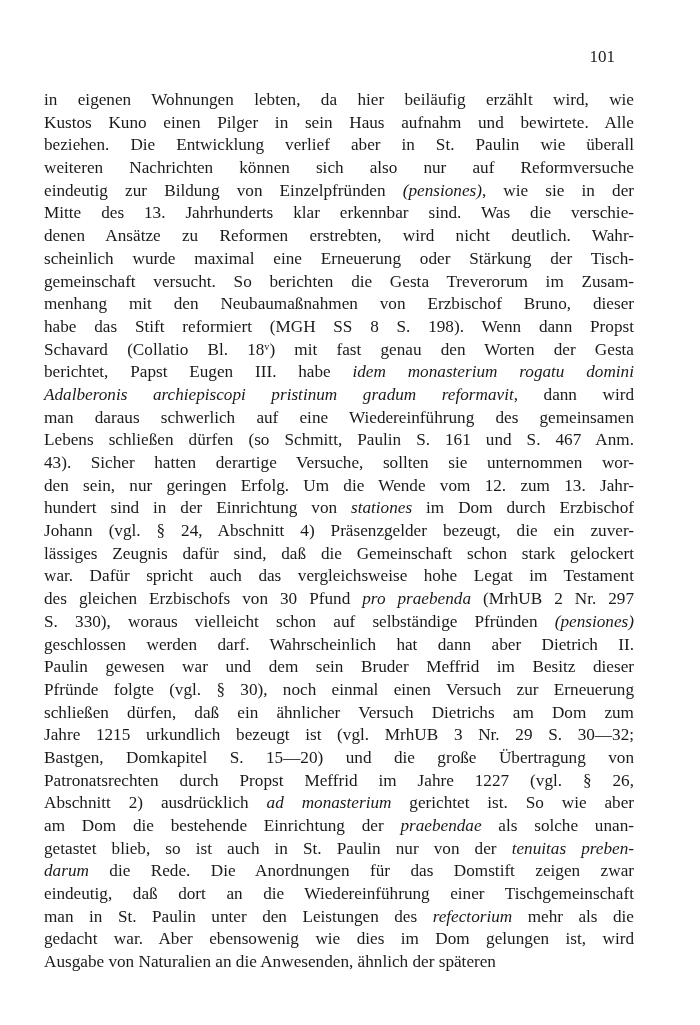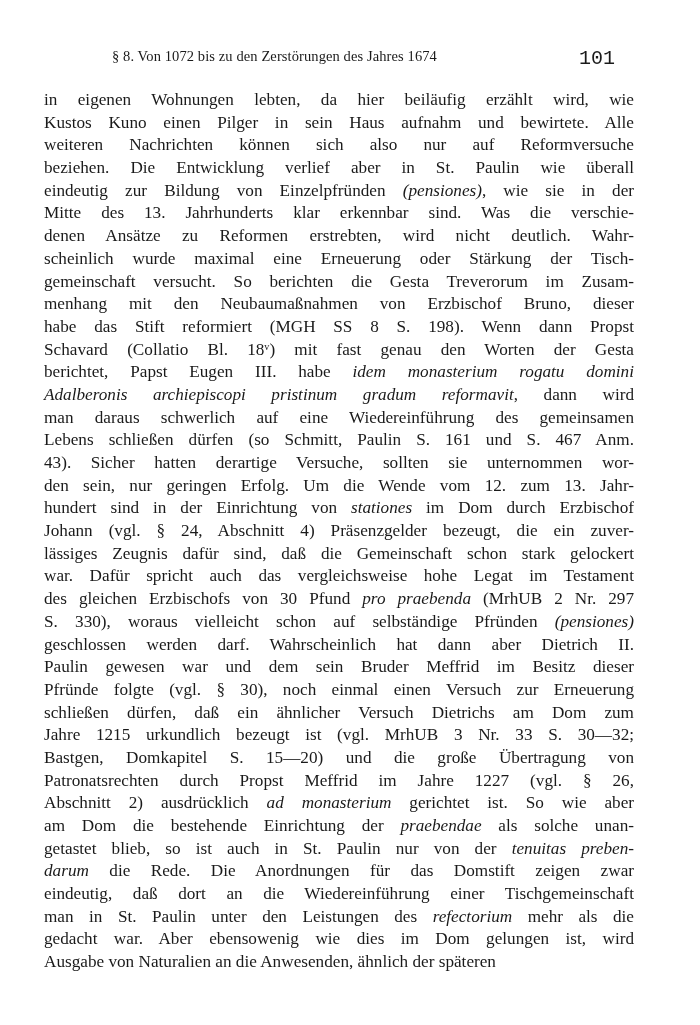--- a/index.html
+++ b/index.html
@@ -12,56 +12,55 @@
     .header {
       position: absolute; left: 47px; top: 48px; width: 585px; height: 22px;
     }
     .header-title {
       position: absolute; left: 65px; top: 0;
       font-family: "Liberation Serif", serif; font-size: 14.5px;
       letter-spacing: 0.1px;
     }
     .page-number {
       position: absolute; right: 17px; top: -1px;
-      font-family: Liberation Mono, monospace; font-size: 20px;
+      font-family: Liberation Serif, serif; font-size: 17px;
     }
     .body {
       position: absolute; left: 44px; top: 89px; width: 590px;
     }
     .line {
       display: block; height: 22.7px; line-height: 22.7px;
       font-family: Liberation Serif, serif; font-size: 17.2px;
       text-align: justify; text-align-last: justify; white-space: nowrap;
       word-spacing: 0px;
     }
     .line.last { text-align-last: left; }
     .line .wrap { display: block; text-align: justify; text-align-last: justify; white-space: normal; }
     .line.last .wrap { text-align-last: left; }
     .it { font-style: italic; }
   </style>
 </head>
 <body>
 
 <div class="page">
   <div class="header">
-    <span class="header-title">§ 8. Von 1072 bis zu den Zerstörungen des Jahres 1674</span>
     <span class="page-number">101</span>
   </div>
   <div class="body" id="body-text">
       <div class="line">
         <span class="wrap"><span>in eigenen Wohnungen lebten, da hier beiläufig erzählt wird, wie</span></span>
       </div>
       <div class="line">
         <span class="wrap"><span>Kustos Kuno einen Pilger in sein Haus aufnahm und bewirtete. Alle</span></span>
       </div>
       <div class="line">
-        <span class="wrap"><span>weiteren Nachrichten können sich also nur auf Reformversuche</span></span>
+        <span class="wrap"><span>beziehen. Die Entwicklung verlief aber in St. Paulin wie überall</span></span>
       </div>
       <div class="line">
-        <span class="wrap"><span>beziehen. Die Entwicklung verlief aber in St. Paulin wie überall</span></span>
+        <span class="wrap"><span>weiteren Nachrichten können sich also nur auf Reformversuche</span></span>
       </div>
       <div class="line">
         <span class="wrap"><span>eindeutig zur Bildung von Einzelpfründen </span><span class="it">(pensiones)</span><span>, wie sie in der</span></span>
       </div>
       <div class="line">
         <span class="wrap"><span>Mitte des 13. Jahrhunderts klar erkennbar sind. Was die verschie-</span></span>
       </div>
       <div class="line">
         <span class="wrap"><span>denen Ansätze zu Reformen erstrebten, wird nicht deutlich. Wahr-</span></span>
       </div>
@@ -122,21 +121,21 @@
       <div class="line">
         <span class="wrap"><span>Paulin gewesen war und dem sein Bruder Meffrid im Besitz dieser</span></span>
       </div>
       <div class="line">
         <span class="wrap"><span>Pfründe folgte (vgl. § 30), noch einmal einen Versuch zur Erneuerung</span></span>
       </div>
       <div class="line">
         <span class="wrap"><span>schließen dürfen, daß ein ähnlicher Versuch Dietrichs am Dom zum</span></span>
       </div>
       <div class="line">
-        <span class="wrap"><span>Jahre 1215 urkundlich bezeugt ist (vgl. MrhUB 3 Nr. 33 S. 30—32;</span></span>
+        <span class="wrap"><span>Jahre 1215 urkundlich bezeugt ist (vgl. MrhUB 3 Nr. 29 S. 30—32;</span></span>
       </div>
       <div class="line">
         <span class="wrap"><span>Bastgen, Domkapitel S. 15—20) und die große Übertragung von</span></span>
       </div>
       <div class="line">
         <span class="wrap"><span>Patronatsrechten durch Propst Meffrid im Jahre 1227 (vgl. § 26,</span></span>
       </div>
       <div class="line">
         <span class="wrap"><span>Abschnitt 2) ausdrücklich </span><span class="it">ad monasterium</span><span> gerichtet ist. So wie aber</span></span>
       </div>

